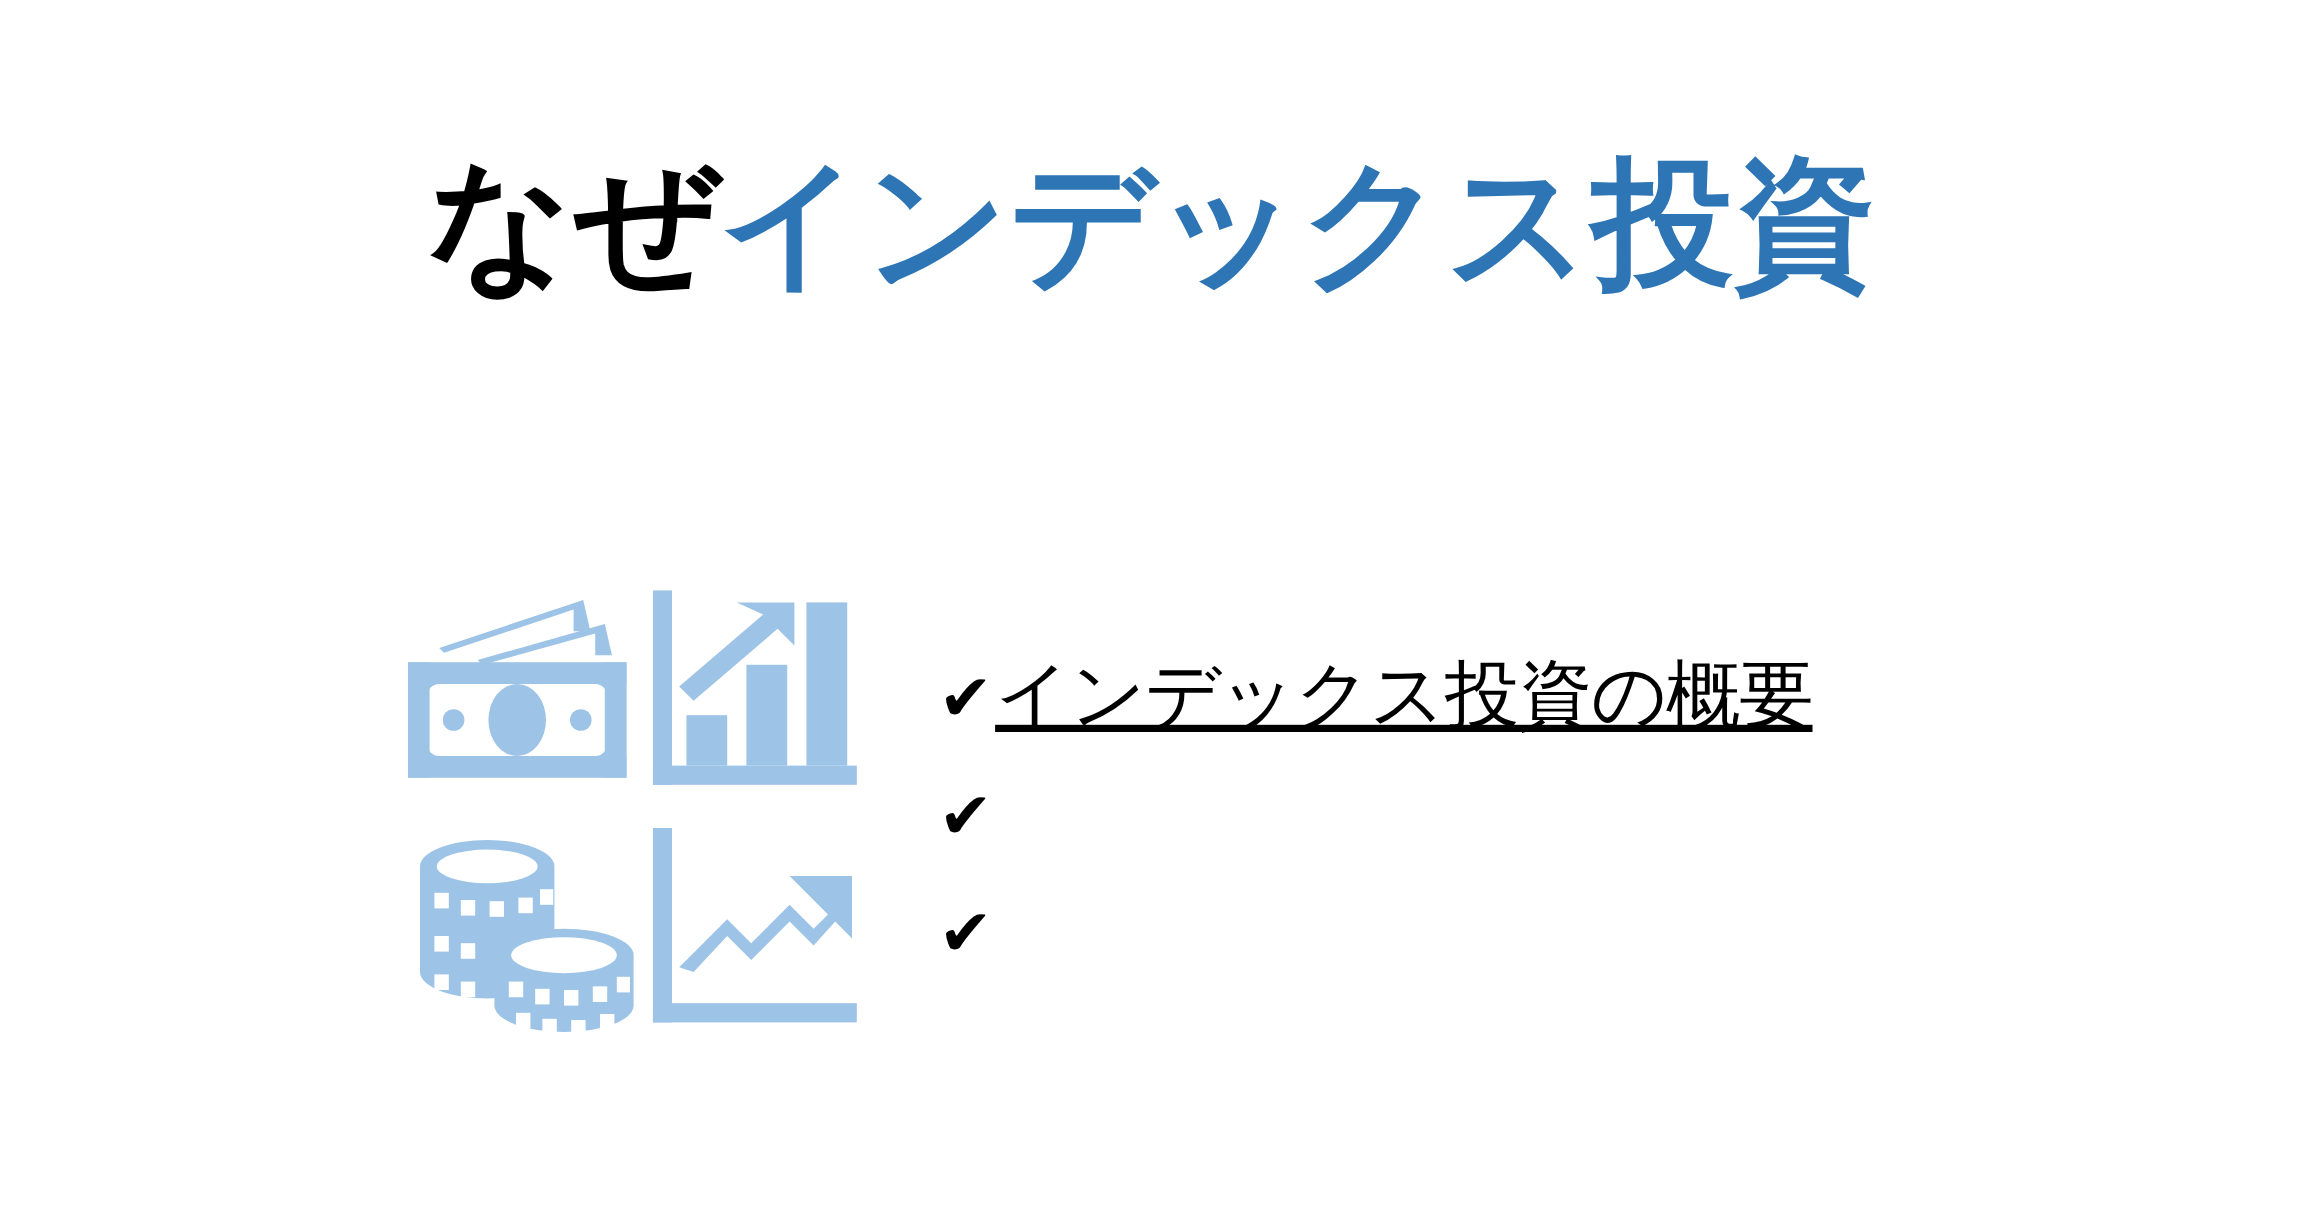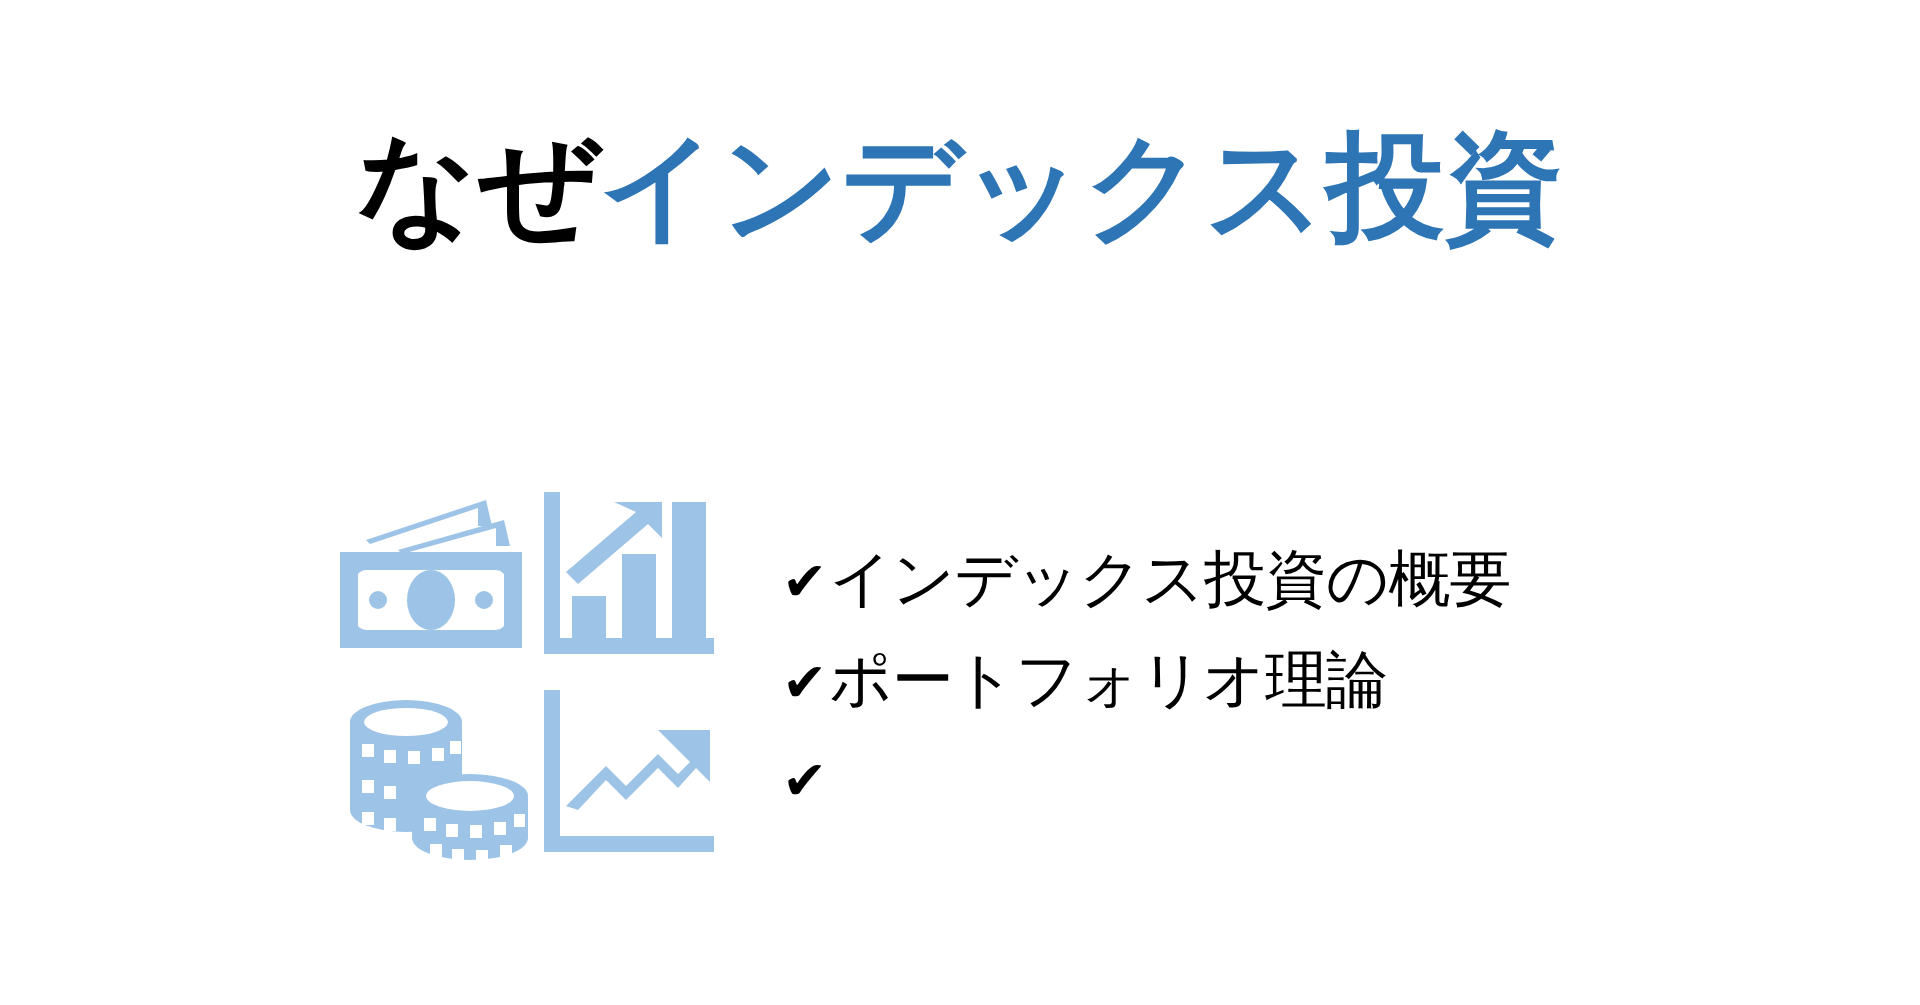--- a/index.html
+++ b/index.html
@@ -72,21 +72,21 @@
     font-weight: 400;
     white-space: nowrap;
     font-family: "DejaVu Sans", "Liberation Sans", sans-serif;
   }
   .check {
     font-size: 54px;
     line-height: 98px;
     margin-right: 2px;
     color: #000000;
   }
-  .bullet-text { letter-spacing: -1px; }
+  .bullet-text { letter-spacing: -1px; text-decoration: underline; }
 </style>
 </head>
 <body>
 
 <div class="slide">
 
   <div class="title-block">
     <span class="title-line"><span class="t-black">なぜ</span><span class="t-blue">インデックス投資</span></span>
   </div>
 
@@ -171,20 +171,19 @@
 
   </div>
 
   <div class="bullets">
     <div class="bullet-row">
       <span class="check">✔</span>
       <span class="bullet-text">インデックス投資の概要</span>
     </div>
     <div class="bullet-row">
       <span class="check">✔</span>
-      <span class="bullet-text">ポートフォリオ理論</span>
     </div>
     <div class="bullet-row">
       <span class="check">✔</span>
     </div>
   </div>
 
 </div>
 
 </body></html>

